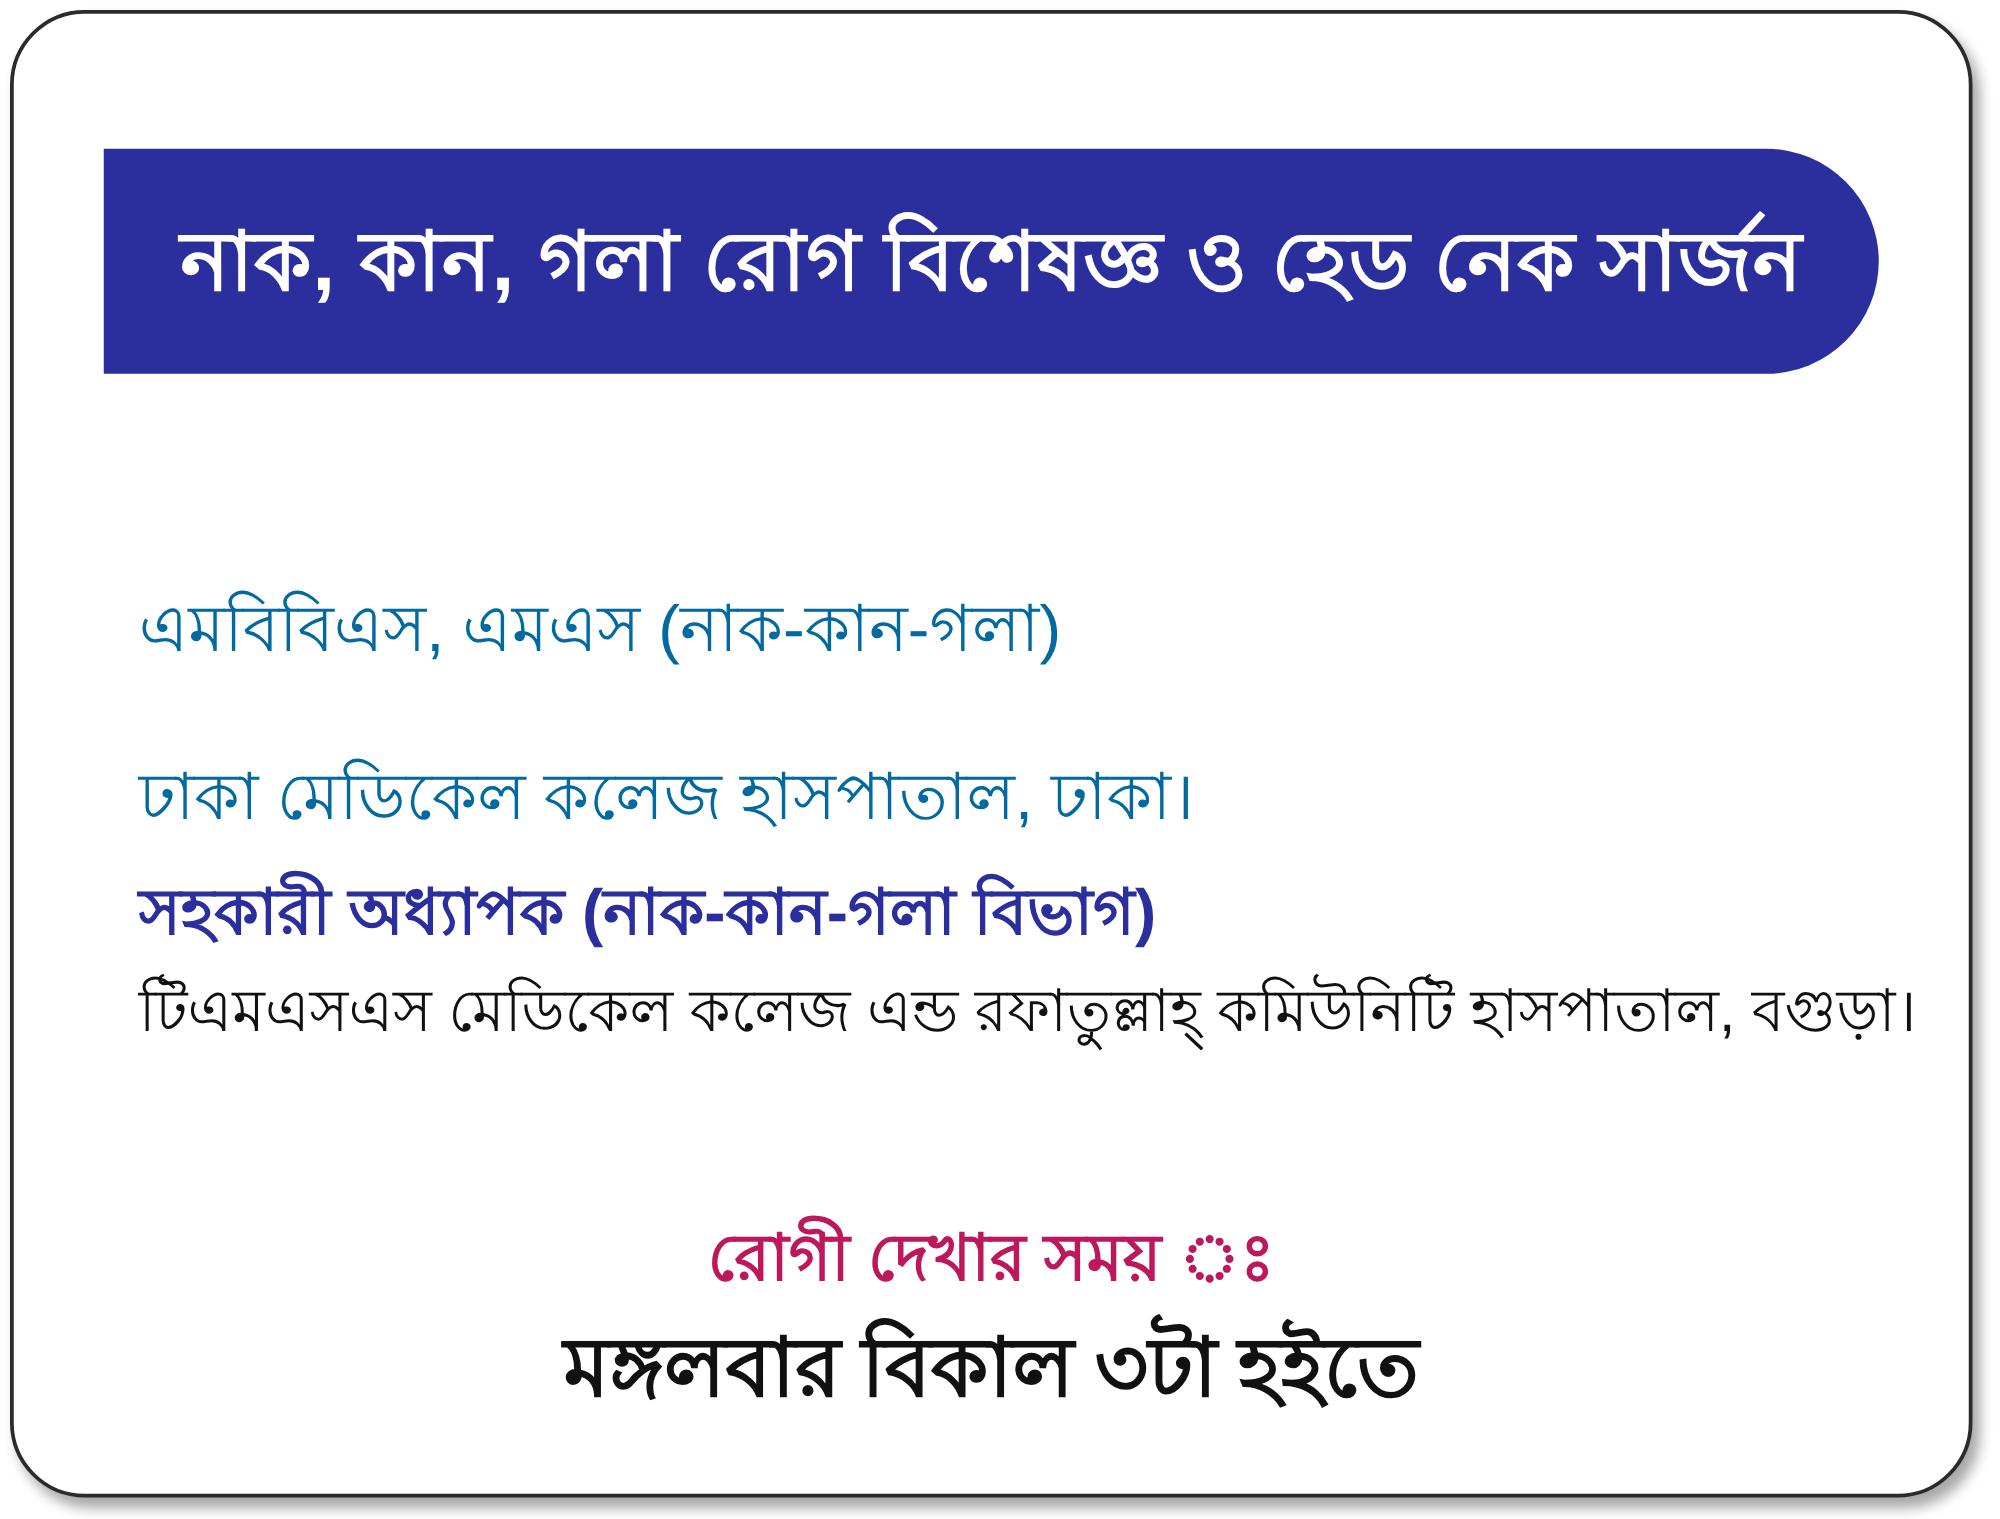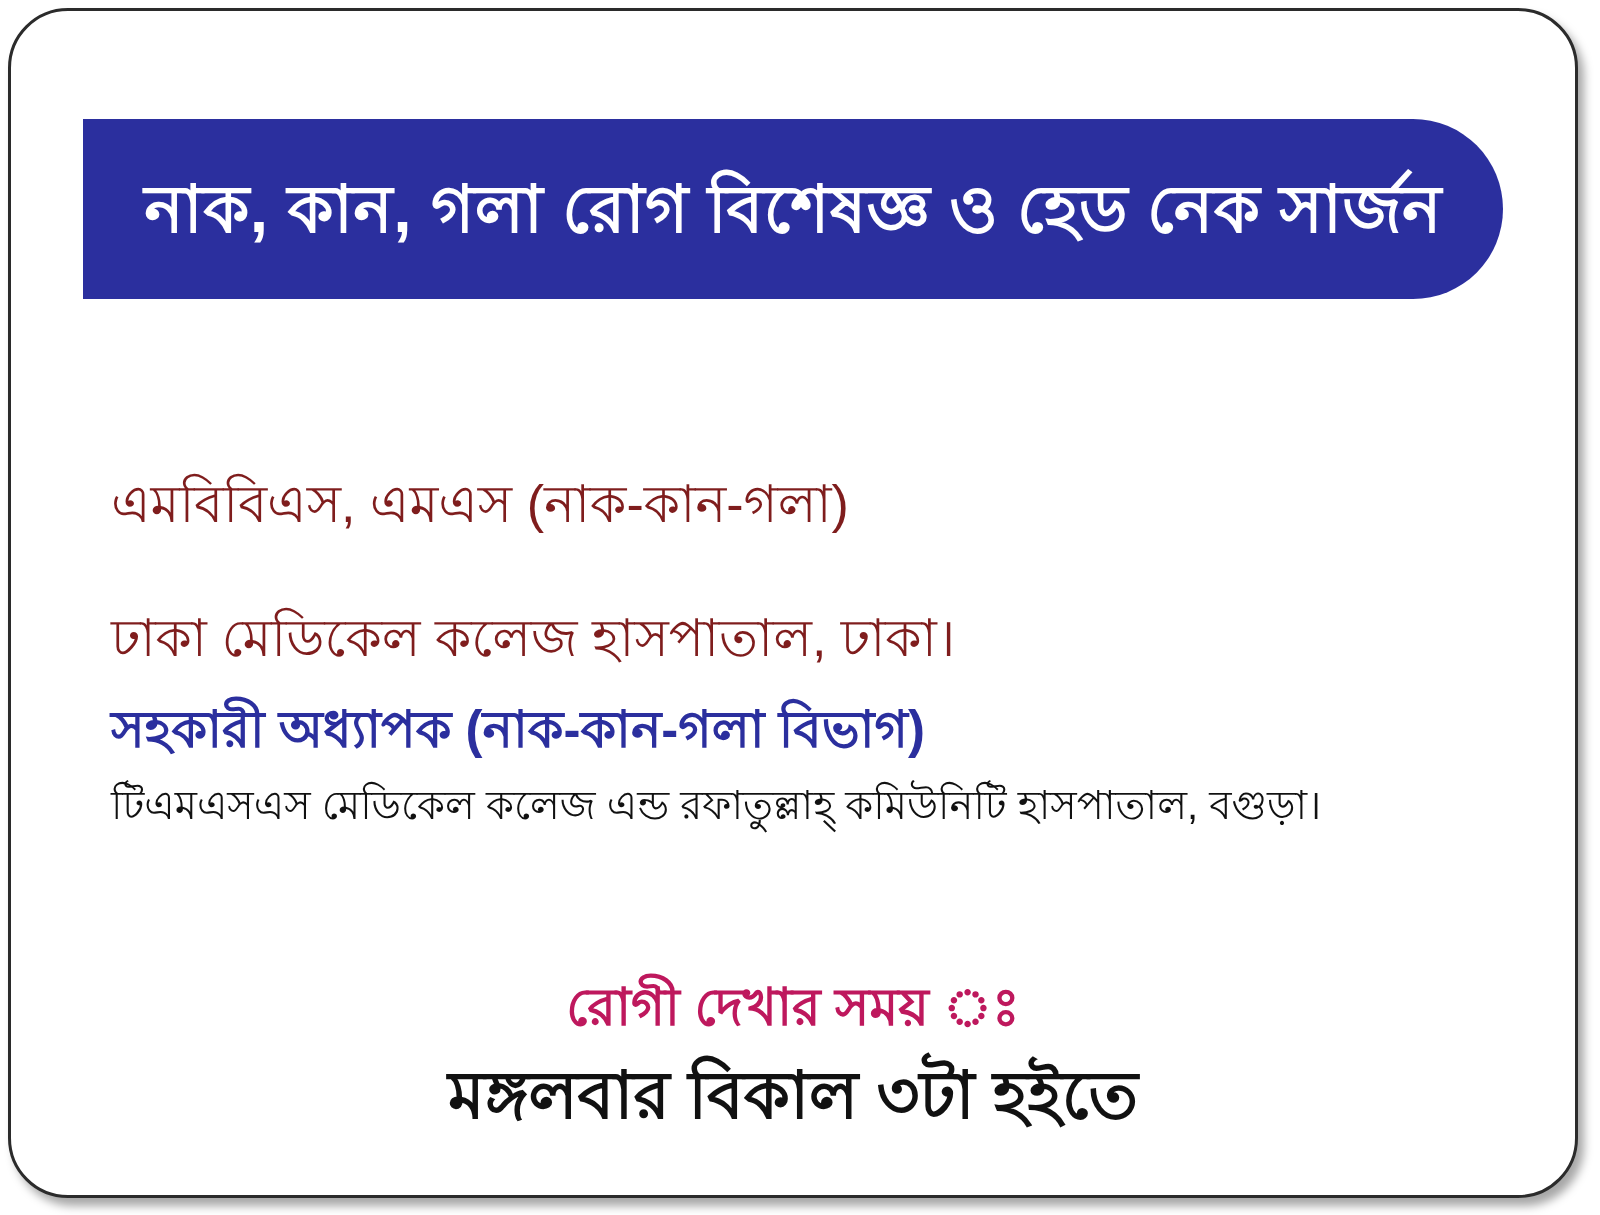--- a/index.html
+++ b/index.html
@@ -63,21 +63,21 @@
     color: #12b48a;
     font-size: 96px;
     font-weight: bold;
     line-height: 1.15;
     white-space: nowrap;
   }
 
   .degree-line {
     position: absolute;
     left: 100px;
-    color: #7f1d1d;
+    color: #0369a1;
     font-size: 52px;
     font-weight: normal;
     line-height: 1.2;
     white-space: nowrap;
   }
   .degree-1 { top: 462px; }
   .degree-2 { top: 552px; margin-top: 44px; }
 
   .post-line {
     position: absolute;
@@ -88,21 +88,21 @@
     font-weight: bold;
     line-height: 1.2;
     white-space: nowrap;
   }
 
   .institute-line {
     position: absolute;
     left: 100px;
     top: 770px;
     color: #111111;
-    font-size: 40px;
+    font-size: 47px;
     line-height: 1.2;
     white-space: nowrap;
   }
 
   .hours-label {
     position: absolute;
     left: 0;
     top: 965px;
     width: 100%;
     text-align: center;
@@ -115,20 +115,21 @@
   .hours-value {
     position: absolute;
     left: 0;
     top: 1045px;
     width: 100%;
     text-align: center;
     color: #111111;
     font-size: 66px;
     font-weight: bold;
     line-height: 1.2;
+    font-family: Liberation Serif, serif;
   }
 </style>
 </head>
 <body>
 
 <div class="signboard">
 
   <div class="banner">
     <div class="banner-text">নাক, কান, গলা রোগ বিশেষজ্ঞ ও হেড নেক সার্জন</div>
   </div>

